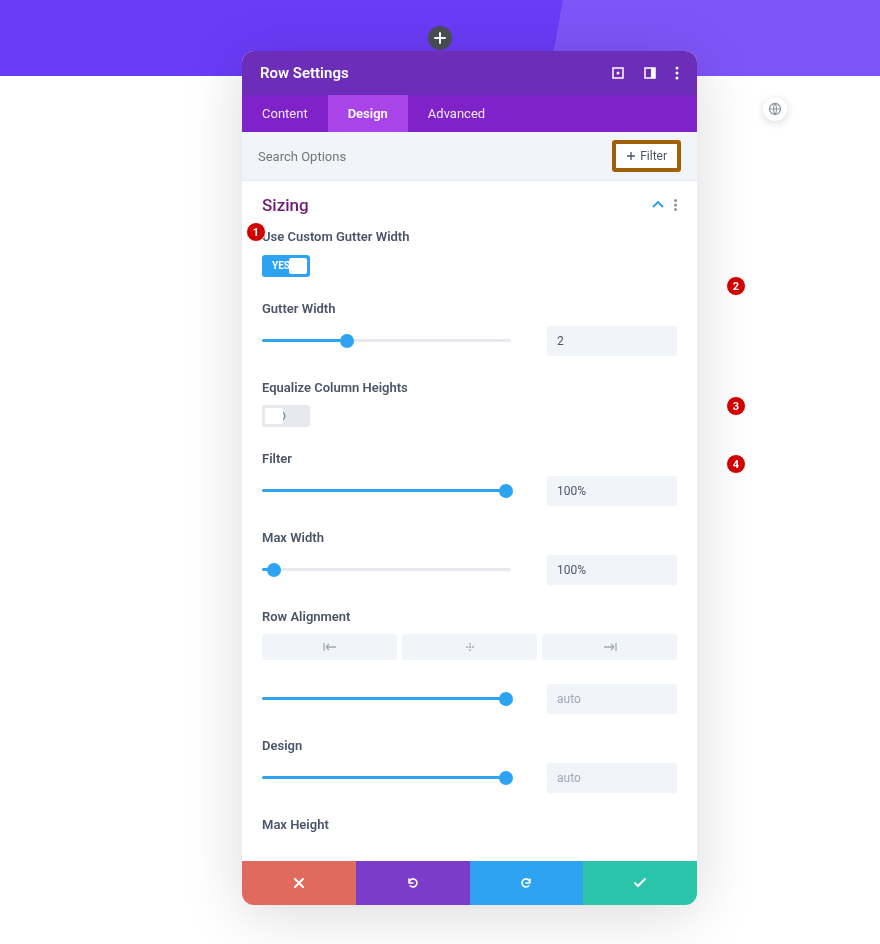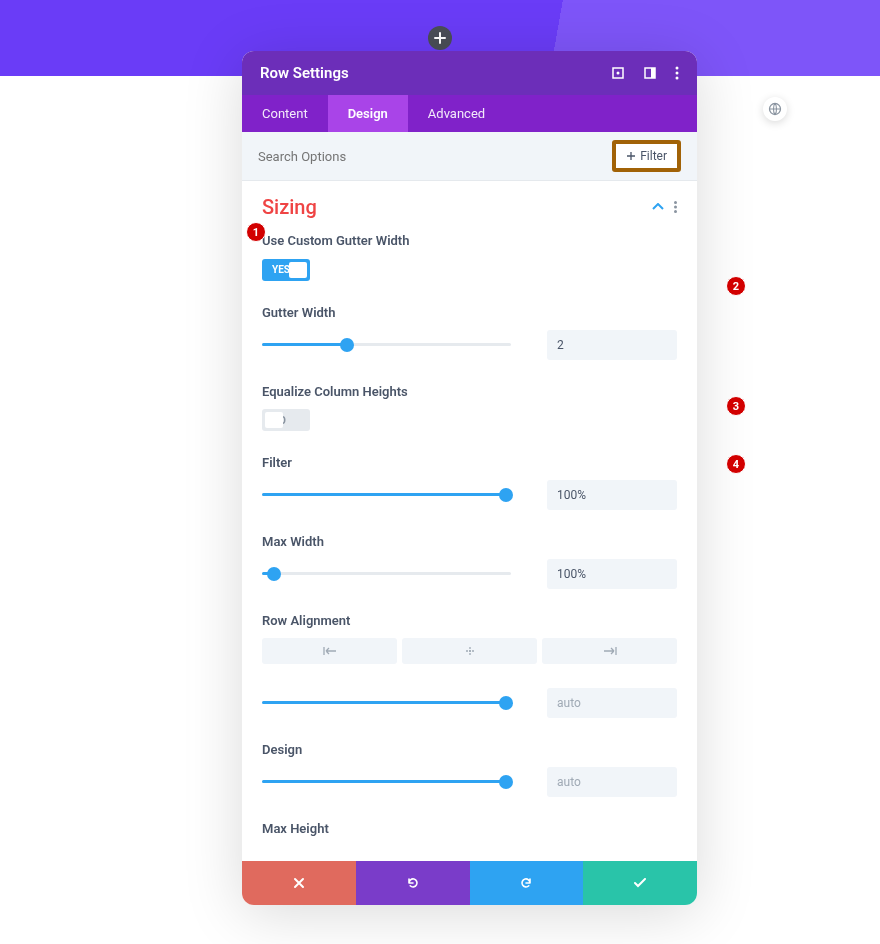--- a/index.html
+++ b/index.html
@@ -15,21 +15,21 @@
 .tab { color: #fff; font-size: 13px; padding: 11px 20px; cursor: pointer; opacity: 0.9; }
 .tab.active { background: #a944e8; font-weight: 600; opacity: 1; }
 .search-row { display: flex; align-items: center; background: #f1f5f9; padding: 8px 16px; border-bottom: 1px solid #e5e9ed; }
 .search-input { flex: 1; border: none; background: transparent; font-size: 13px; color: #8a94a0; outline: none; }
 .filter-btn { background: #fff; border: 4px solid #a16207; border-radius: 3px; padding: 5px 10px; font-size: 12px; color: #4a5568; cursor: pointer; display: flex; align-items: center; gap: 4px; }
 .panel-body { max-height: 680px; overflow-y: auto; padding: 0; }
 .panel-body::-webkit-scrollbar { width: 5px; }
 .panel-body::-webkit-scrollbar-thumb { background: #4a5568; border-radius: 3px; }
 .section-open { padding: 14px 20px 30px; }
 .section-head { display: flex; align-items: center; justify-content: space-between; margin-bottom: 14px; }
-.section-title { color: #ef4444; font-size: 20px; font-weight: 500; }
+.section-title { color: #701a75; font-size: 17px; font-weight: 500; }
 .section-head-icons { display: flex; gap: 10px; align-items: center; color: #2ea3f2; }
 .field { margin-bottom: 24px; position: relative; }
 .field-label { font-size: 13px; color: #4a5568; font-weight: 600; margin-bottom: 10px; display: block; }
 .toggle { width: 48px; height: 22px; border-radius: 3px; position: relative; cursor: pointer; display: inline-flex; align-items: center; }
 .toggle.on { background: #2ea3f2; }
 .toggle.off { background: #e6eaee; }
 .toggle-text { font-size: 10px; font-weight: 700; flex: 1; text-align: center; }
 .toggle.on .toggle-text { color: #fff; padding-left: 4px; text-align: left; margin-left: 6px; }
 .toggle.off .toggle-text { color: #8a94a0; padding-right: 4px; text-align: right; margin-right: 20px; }
 .toggle-knob { width: 18px; height: 16px; background: #fff; border-radius: 2px; position: absolute; top: 3px; }

